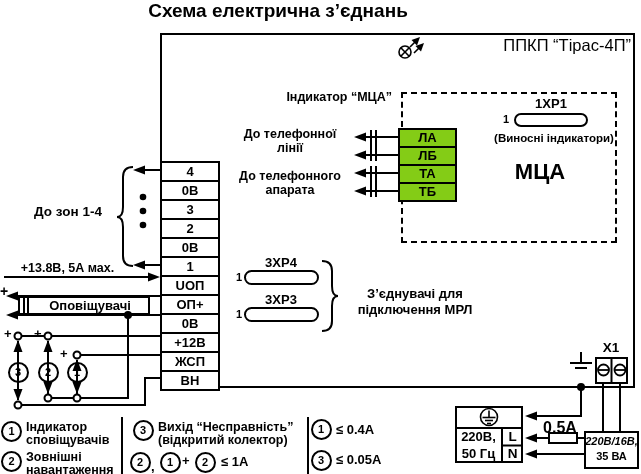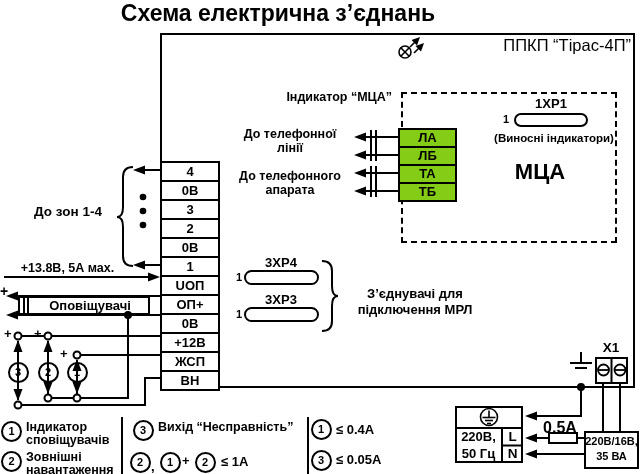--- a/index.html
+++ b/index.html
@@ -18,21 +18,21 @@
   .numcircle{position:absolute;width:17px;height:17px;border:2px solid #000;border-radius:50%;
              background:#fff;font:bold 11px/17px "Liberation Sans",sans-serif;text-align:center;}
   .lbl{position:absolute;font-weight:bold;white-space:nowrap;}
   svg{position:absolute;left:0;top:0;}
 </style>
 </head>
 <body>
 
 <div id="canvas">
 
-  <div class="lbl ctr" style="left:118px;top:0px;width:320px;font-size:23px;">Схема електрична з’єднань</div>
+  <div class="lbl ctr" style="left:118px;top:0px;width:320px;font-size:19px;">Схема електрична з’єднань</div>
 
   <div class="box" style="left:160px;top:33px;width:475px;height:355px;"></div>
 
   <div class="lbl" style="left:450px;top:36px;width:181px;text-align:right;font-size:16.5px;font-weight:normal;">ППКП “Тірас-4П”</div>
 
   <div class="lbl" style="left:240px;top:45px;width:152px;text-align:right;font-size:12.5px;margin-top:45px;">Індикатор “МЦА”</div>
 
   <div class="dashedbox" style="left:401px;top:92px;width:216px;height:151px;"></div>
 
   <div class="lbl ctr" style="left:511px;top:96px;width:80px;font-size:13px;">1ХР1</div>
@@ -94,32 +94,33 @@
 
   <div class="box" style="left:455px;top:406px;width:68px;height:57px;background:#fff;"></div>
   <div class="lbl ctr" style="left:456px;top:429px;width:45px;font-size:13px;">220В,</div>
   <div class="lbl ctr" style="left:456px;top:446px;width:45px;font-size:13px;">50 Гц</div>
   <div class="lbl ctr" style="left:502px;top:429px;width:21px;font-size:13.5px;">L</div>
   <div class="lbl ctr" style="left:502px;top:446px;width:21px;font-size:13.5px;">N</div>
 
   <div class="lbl ctr" style="left:535px;top:419px;width:50px;font-size:16px;">0,5А</div>
 
   <div class="box" style="left:584px;top:431px;width:55px;height:38px;background:#fff;"></div>
-  <div class="lbl ctr" style="left:584px;top:435px;width:55px;font-size:11px;">220В/16В,</div>
+  <div class="lbl ctr" style="left:584px;top:435px;width:55px;font-size:11px;font-style:italic;">220В/16В,</div>
   <div class="lbl ctr" style="left:584px;top:450px;width:55px;font-size:11px;">35 ВА</div>
 
   <div class="numcircle" style="left:1px;top:420.5px;">1</div>
   <div class="lbl" style="left:26px;top:420px;font-size:12.5px;">Індикатор</div>
   <div class="lbl" style="left:26px;top:433px;font-size:12.5px;">сповіщувачів</div>
   <div class="numcircle" style="left:1px;top:450.5px;">2</div>
   <div class="lbl" style="left:26px;top:450px;font-size:12.5px;">Зовнішні</div>
   <div class="lbl" style="left:26px;top:463px;font-size:12.5px;">навантаження</div>
 
   <div class="numcircle" style="left:132.5px;top:419.5px;">3</div>
   <div class="lbl" style="left:158px;top:420px;font-size:12.5px;">Вихід “Несправність”</div>
+  <div class="lbl" style="left:158px;top:433px;font-size:12.5px;">(відкритий колектор)</div>
 
   <div class="numcircle" style="left:129.5px;top:451.5px;">2</div>
   <div class="lbl" style="left:151px;top:459px;font-size:13px;">,</div>
   <div class="numcircle" style="left:159.5px;top:451.5px;">1</div>
   <div class="lbl" style="left:182px;top:453px;font-size:13px;">+</div>
   <div class="numcircle" style="left:194.5px;top:451.5px;">2</div>
   <div class="lbl" style="left:221px;top:454px;font-size:13px;">≤ 1А</div>
 
   <div class="numcircle" style="left:310.5px;top:418.5px;">1</div>
   <div class="lbl" style="left:336px;top:422px;font-size:13px;">≤ 0.4А</div>

